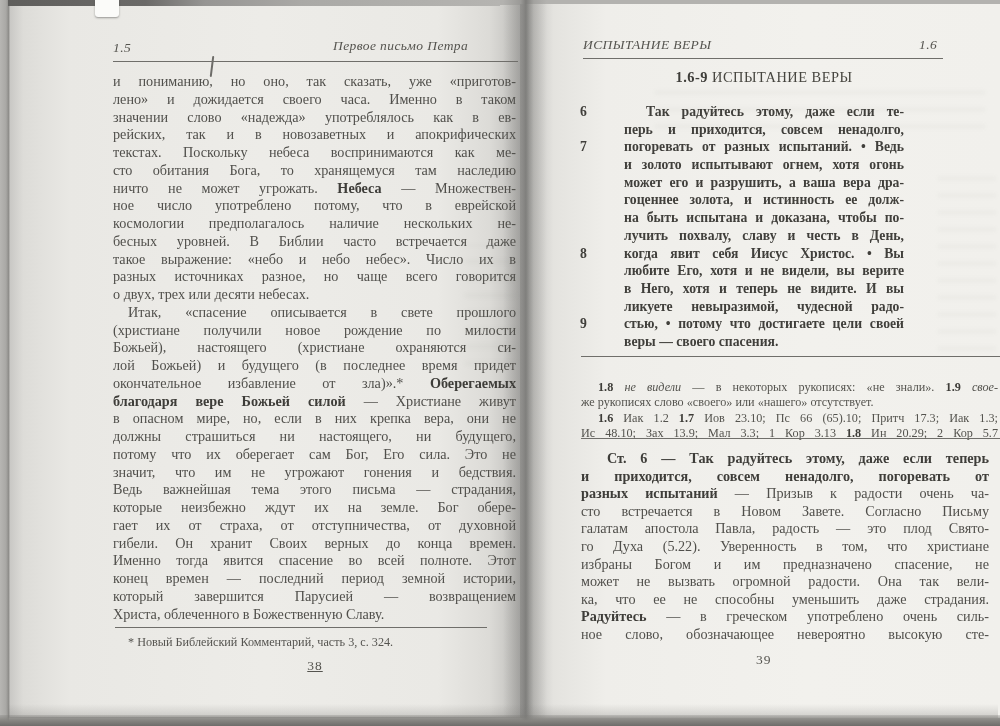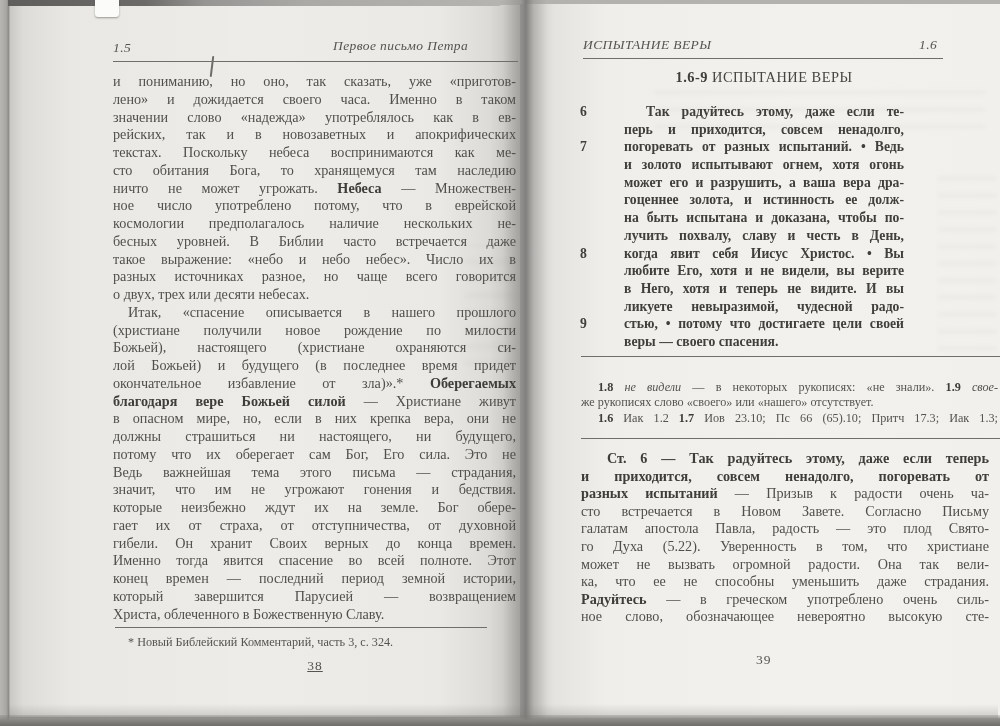--- a/index.html
+++ b/index.html
@@ -88,31 +88,31 @@
       <div class="jline">рейских, так и в новозаветных и апокрифических</div>
       <div class="jline">текстах. Поскольку небеса воспринимаются как ме-</div>
       <div class="jline">сто обитания Бога, то хранящемуся там наследию</div>
       <div class="jline">ничто не может угрожать. <b>Небеса</b> — Множествен-</div>
       <div class="jline">ное число употреблено потому, что в еврейской</div>
       <div class="jline">космологии предполагалось наличие нескольких не-</div>
       <div class="jline">бесных уровней. В Библии часто встречается даже</div>
       <div class="jline">такое выражение: «небо и небо небес». Число их в</div>
       <div class="jline">разных источниках разное, но чаще всего говорится</div>
       <div class="jline lastline">о двух, трех или десяти небесах.</div>
-      <div class="jline ind">Итак, «спасение описывается в нашего прошлого</div>
+      <div class="jline ind">Итак, «спасение описывается в свете прошлого</div>
       <div class="jline">(христиане получили новое рождение по милости</div>
       <div class="jline">Божьей), настоящего (христиане охраняются си-</div>
       <div class="jline">лой Божьей) и будущего (в последнее время придет</div>
       <div class="jline">окончательное избавление от зла)».* <b>Оберегаемых</b></div>
       <div class="jline"><b>благодаря вере Божьей силой</b> — Христиане живут</div>
       <div class="jline">в опасном мире, но, если в них крепка вера, они не</div>
       <div class="jline">должны страшиться ни настоящего, ни будущего,</div>
       <div class="jline">потому что их оберегает сам Бог, Его сила. Это не</div>
+      <div class="jline">значит, что им не угрожают гонения и бедствия.</div>
       <div class="jline">Ведь важнейшая тема этого письма — страдания,</div>
-      <div class="jline">значит, что им не угрожают гонения и бедствия.</div>
       <div class="jline">которые неизбежно ждут их на земле. Бог обере-</div>
       <div class="jline">гает их от страха, от отступничества, от духовной</div>
       <div class="jline">гибели. Он хранит Своих верных до конца времен.</div>
       <div class="jline">Именно тогда явится спасение во всей полноте. Этот</div>
       <div class="jline">конец времен — последний период земной истории,</div>
       <div class="jline">который завершится Парусией — возвращением</div>
       <div class="jline lastline">Христа, облеченного в Божественную Славу.</div>
     </div>
 
   <div class="rule fnrule"></div>
@@ -188,30 +188,32 @@
         <span class="vnum"></span>
         <div class="vtext jline lastline">веры — своего спасения.</div>
       </div>
     </div>
 
   <div class="rule" style="left:581px;top:356px;width:419px;border-top-width:1.3px;"></div>
   <div class="notes">
       <div class="jline ind"><b>1.8</b> <i>не видели</i> — в некоторых рукописях: «не знали». <b>1.9</b> <i>свое-</i></div>
       <div class="jline lastline">же рукописях слово «своего» или «нашего» отсутствует.</div>
       <div class="jline ind"><b>1.6</b> Иак 1.2  <b>1.7</b> Иов 23.10; Пс 66 (65).10; Притч 17.3; Иак 1.3;</div>
+      <div class="jline">Ис 48.10; Зах 13.9; Мал 3.3; 1 Кор 3.13  <b>1.8</b> Ин 20.29; 2 Кор 5.7</div>
     </div>
   <div class="rule" style="left:581px;top:438px;width:419px;border-top-width:1.3px;"></div>
 
   <div class="commentary">
       <div class="jline ind"><b>Ст. 6 — Так радуйтесь этому, даже если теперь</b></div>
       <div class="jline"><b>и приходится, совсем ненадолго, погоревать от</b></div>
       <div class="jline"><b>разных испытаний</b> — Призыв к радости очень ча-</div>
       <div class="jline">сто встречается в Новом Завете. Согласно Письму</div>
       <div class="jline">галатам апостола Павла, радость — это плод Свято-</div>
       <div class="jline">го Духа (5.22). Уверенность в том, что христиане</div>
+      <div class="jline">избраны Богом и им предназначено спасение, не</div>
       <div class="jline">может не вызвать огромной радости. Она так вели-</div>
       <div class="jline">ка, что ее не способны уменьшить даже страдания.</div>
       <div class="jline"><b>Радуйтесь</b> — в греческом употреблено очень силь-</div>
       <div class="jline">ное слово, обозначающее невероятно высокую сте-</div>
     </div>
 
   <div class="pagenum" style="left:756px;top:652px;width:24px;">39</div>
 
 </div>
 

